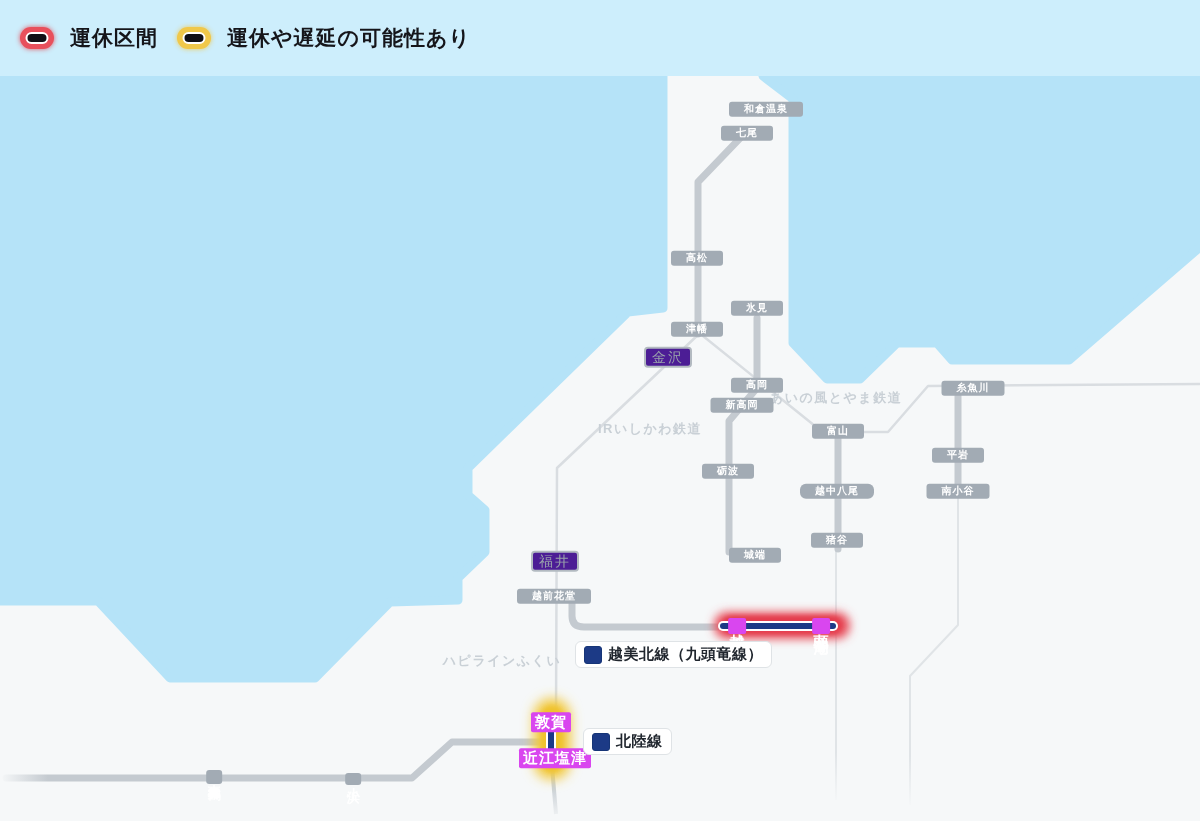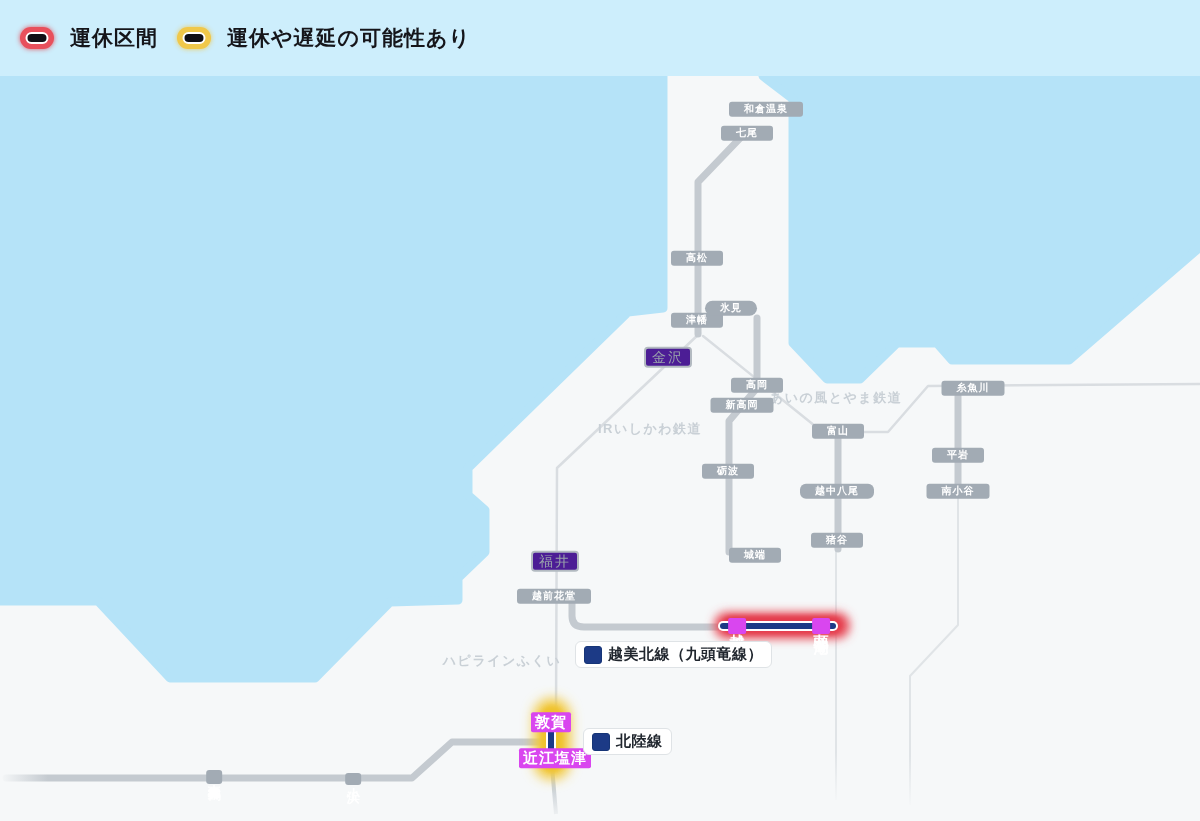--- a/index.html
+++ b/index.html
@@ -129,22 +129,22 @@
           <span class="slot"></span>
         </span>
       <span class="legend-label" style="margin-left:16px">運休区間</span>
     </div>
   </div>
 
   <div id="labels">
       <div class="lbl st-gray" style="left: 766px; top: 109px;">和倉温泉</div>
       <div class="lbl st-gray" style="left: 747px; top: 133px;">七尾</div>
       <div class="lbl st-gray" style="left: 697px; top: 258px;">高松</div>
-      <div class="lbl st-gray" style="left: 697px; top: 320px;">津幡</div>
-      <div class="lbl st-gray" style="left: 731px; top: 308px; border-radius: 8px;">氷見</div>
+      <div class="lbl st-gray" style="left: 697px; top: 329px;">津幡</div>
+      <div class="lbl st-gray" style="left: 757px; top: 308px;">氷見</div>
       <div class="lbl st-gray" style="left: 757px; top: 385px;">高岡</div>
       <div class="lbl st-gray" style="left: 742px; top: 405px;">新高岡</div>
       <div class="lbl st-gray" style="left: 728px; top: 471px;">砺波</div>
       <div class="lbl st-gray" style="left: 727px; top: 555px; margin-left: 28px;">城端</div>
       <div class="lbl st-gray" style="left: 838px; top: 431px;">富山</div>
       <div class="lbl st-gray" style="left: 837px; top: 491px; border-radius: 6px;">越中八尾</div>
       <div class="lbl st-gray" style="left: 837px; top: 540px;">猪谷</div>
       <div class="lbl st-gray" style="left: 973px; top: 388px;">糸魚川</div>
       <div class="lbl st-gray" style="left: 958px; top: 455px;">平岩</div>
       <div class="lbl st-gray" style="left: 958px; top: 491px;">南小谷</div>

